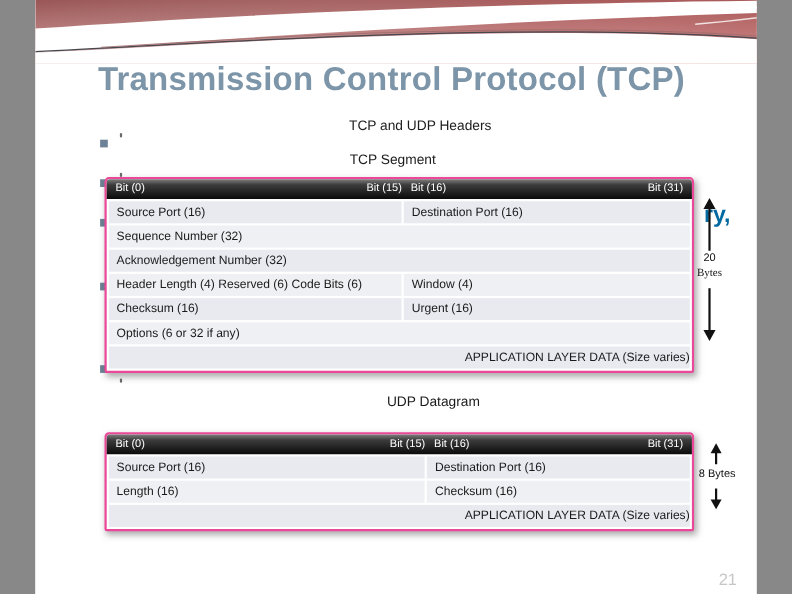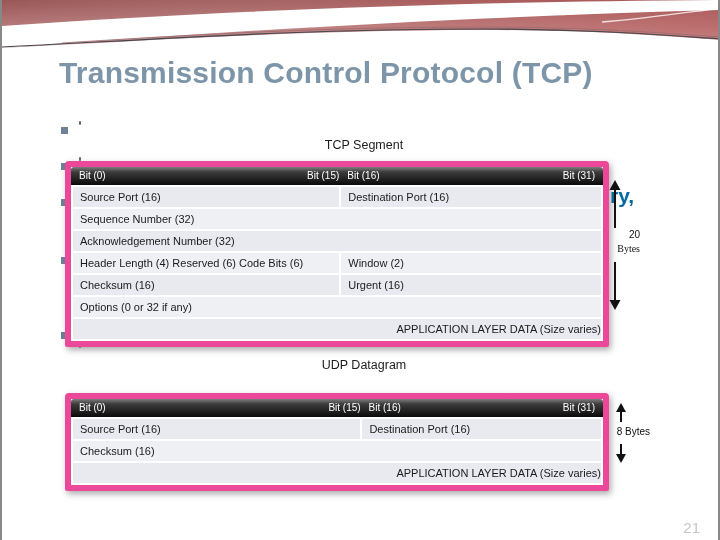--- a/index.html
+++ b/index.html
@@ -1,17 +1,17 @@
 <!DOCTYPE html>
 <html><head>
 <meta charset="utf-8">
 <style>
   html,body { margin:0; padding:0; background:#888; }
   .slide {
-    position:relative; width:716px; height:540px; margin:0 auto;
+    position:relative; width:656px; height:540px; margin:0 auto;
     background:#ffffff; overflow:hidden;
     font-family:"Liberation Sans", sans-serif;
   }
 
   
   .banner { position:absolute; left:0; top:0; width:720px; height:58px; }
 
   
   .title {
     position:absolute; left:57px; top:56px; width:640px;
@@ -31,21 +31,21 @@
 
   
   .caption {
     position:absolute; transform:translateX(-50%);
     font-size:12.5px; color:#1c1c1c; white-space:nowrap;
   }
 
   
   .ptable {
     position:absolute; left:63px; width:532px;
-    background:#ffffff; border:6px solid #ec4899;
+    background:#ffffff; border:2px solid #ec4899;
     box-shadow:2px 3px 6px rgba(90,90,90,.5);
     border-radius:4px 4px 2px 2px;
   }
   .thead {
     position:relative; height:18px; line-height:18px;
     background:linear-gradient(to bottom,#7d7d7d 0%,#3c3c3c 28%,#0a0a0a 100%);
     border-radius:3px 3px 0 0;
     color:#fff; font-size:10px; white-space:nowrap;
   }
   .thead .b0   { position:absolute; left:8px; }
@@ -62,21 +62,21 @@
     background:#e8eaf0; color:#1a1a1a; font-size:11px;
     white-space:nowrap; overflow:hidden; flex:1 1 auto;
   }
   .trow.alt .tcell { background:#eef0f4; }
   .tcp .c-left  { flex:0 0 calc(51% - 10px); }
   .udp .c-left  { flex:0 0 calc(55% - 10px); }
 
   
   .annot-svg { position:absolute; }
   .annot-text {
-    position:absolute; text-align:right;
+    position:absolute; text-align:center;
     font-size:10px; color:#111; white-space:nowrap;
   }
   .pagenum {
     position:absolute; right:18px; top:519px;
     font-size:15px; color:#c7c7c7;
   }
 </style>
 </head>
 <body>
 
@@ -117,49 +117,50 @@
   <div class="bullet" style="top:199px"></div>
   <div class="bullet" style="top:257px"></div>
   <div class="bullet" style="top:332px"></div>
   <div class="frag-dot" style="left:77px;top:121px"></div>
   <div class="frag-dot" style="left:77px;top:157px"></div>
   <div class="frag-dot" style="left:78px;top:206px"></div>
   <div class="frag-dot" style="left:77px;top:344px"></div>
 
   <div class="ry">ry,</div>
 
-  <div class="caption" style="left:362px; top:138px;">TCP Segment</div>
+  <div class="caption" style="left:350px; top:107px;">TCP and UDP Headers</div>
+  <div class="caption" style="left:325px; top:138px;">TCP Segment</div>
 
   <div class="ptable tcp" style="top:161px;">
     <div class="thead">
       <span class="b0">Bit (0)</span>
       <span class="b15">Bit (15)</span>
       <span class="b16">Bit (16)</span>
       <span class="b31">Bit (31)</span>
     </div>
     <div class="trow">
       <div class="tcell c-left">Source Port (16)</div>
       <div class="tcell c-right">Destination Port (16)</div>
     </div>
     <div class="trow alt">
       <div class="tcell">Sequence Number (32)</div>
     </div>
     <div class="trow">
       <div class="tcell">Acknowledgement Number (32)</div>
     </div>
     <div class="trow alt">
       <div class="tcell c-left">Header Length (4) Reserved (6) Code Bits (6)</div>
-      <div class="tcell c-right">Window (2)</div>
+      <div class="tcell c-right">Window (4)</div>
     </div>
     <div class="trow">
       <div class="tcell c-left">Checksum (16)</div>
       <div class="tcell c-right">Urgent (16)</div>
     </div>
     <div class="trow alt">
-      <div class="tcell">Options (0 or 32 if any)</div>
+      <div class="tcell">Options (6 or 32 if any)</div>
     </div>
     <div class="trow">
       <div class="tcell">APPLICATION LAYER DATA (Size varies)</div>
     </div>
   </div>
 
   <svg class="annot-svg" style="left:598px; top:180px;" width="30" height="130" viewBox="0 0 30 130">
     <g>
       <line x1="15" y1="48" x2="15" y2="7" stroke="#111" stroke-width="2"></line>
       <polygon points="15,0 9.5,10 20.5,10" fill="#111"></polygon>
@@ -179,20 +180,21 @@
       <span class="b0">Bit (0)</span>
       <span class="b15">Bit (15)</span>
       <span class="b16">Bit (16)</span>
       <span class="b31">Bit (31)</span>
     </div>
     <div class="trow">
       <div class="tcell c-left">Source Port (16)</div>
       <div class="tcell c-right">Destination Port (16)</div>
     </div>
     <div class="trow alt">
+      <div class="tcell c-left">Length (16)</div>
       <div class="tcell c-right">Checksum (16)</div>
     </div>
     <div class="trow">
       <div class="tcell">APPLICATION LAYER DATA (Size varies)</div>
     </div>
   </div>
 
   <svg class="annot-svg" style="left:603px; top:402px;" width="32" height="62" viewBox="0 0 32 62">
     <g>
       <line x1="16" y1="20" x2="16" y2="6" stroke="#111" stroke-width="2"></line>

